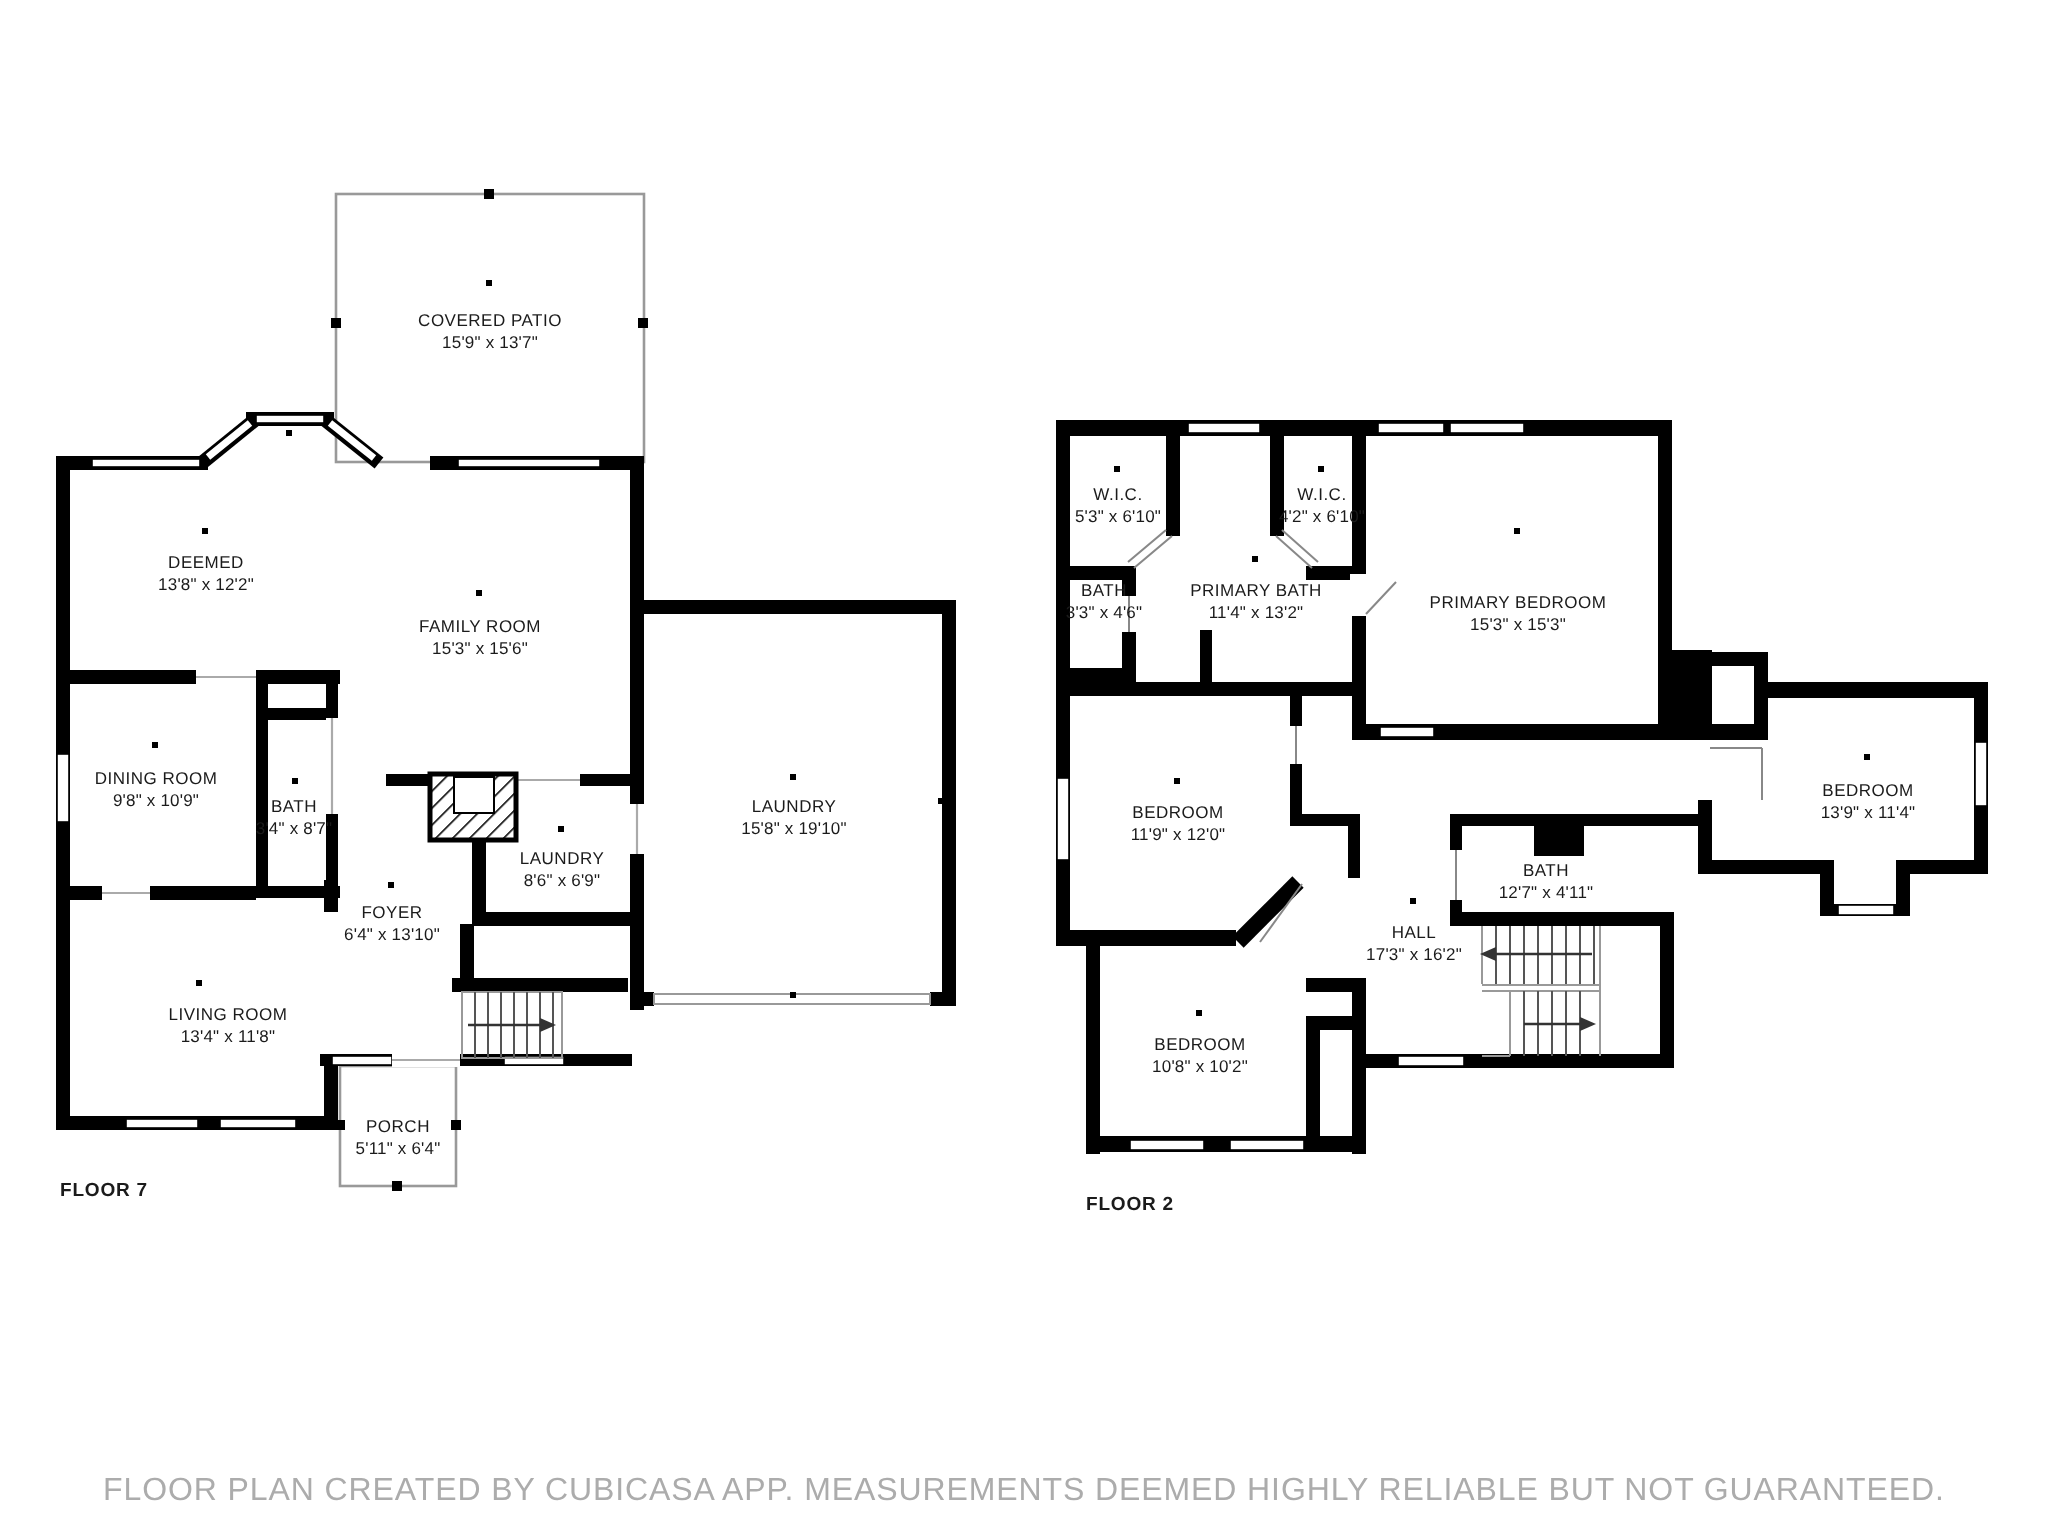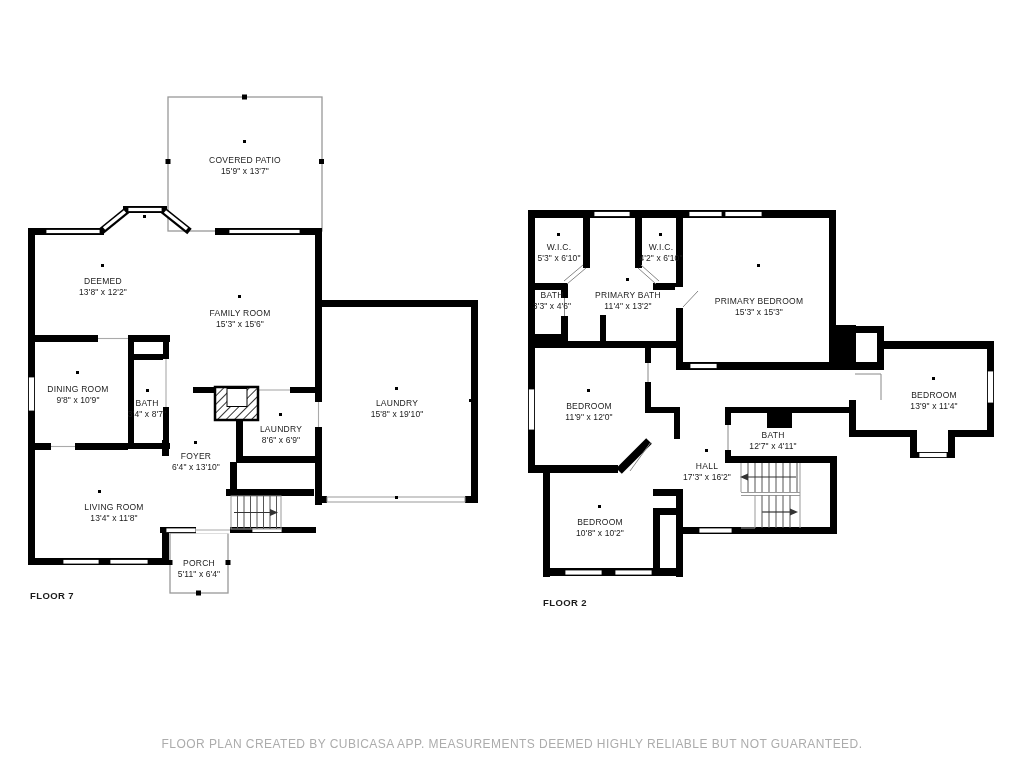--- a/index.html
+++ b/index.html
@@ -5,21 +5,21 @@
   html,body{margin:0;padding:0;background:#ffffff;}
   #stage{position:relative;width:1024px;height:768px;background:#ffffff;overflow:hidden;
          font-family:"Liberation Sans", sans-serif;}
   #plan-svg{position:absolute;left:0;top:0;}
   .room-label{position:absolute;transform:translate(-50%,-50%);text-align:center;
               color:#1b1b1b;white-space:nowrap;line-height:11px;}
   .room-label .rname{font-size:8.5px;font-weight:400;letter-spacing:.25px;}
   .room-label .rdims{font-size:8.5px;font-weight:400;letter-spacing:.1px;}
   .floor-tag{position:absolute;font-size:9.5px;font-weight:700;letter-spacing:.4px;color:#1b1b1b;}
   .footer-note{position:absolute;left:0;right:0;top:737px;text-align:center;
-               font-size:12px;font-weight:400;color:#acacac;letter-spacing:.45px;}
+               font-size:16px;font-weight:400;color:#acacac;letter-spacing:.45px;}
 </style>
 </head>
 <body>
 
 <div id="stage">
 
 <svg id="plan-svg" width="1024" height="768" viewBox="0 0 1024 768">
   <defs>
     <pattern id="hatch" width="6" height="6" patternUnits="userSpaceOnUse" patternTransform="rotate(45)">
       <rect width="6" height="6" fill="#ffffff"></rect>

